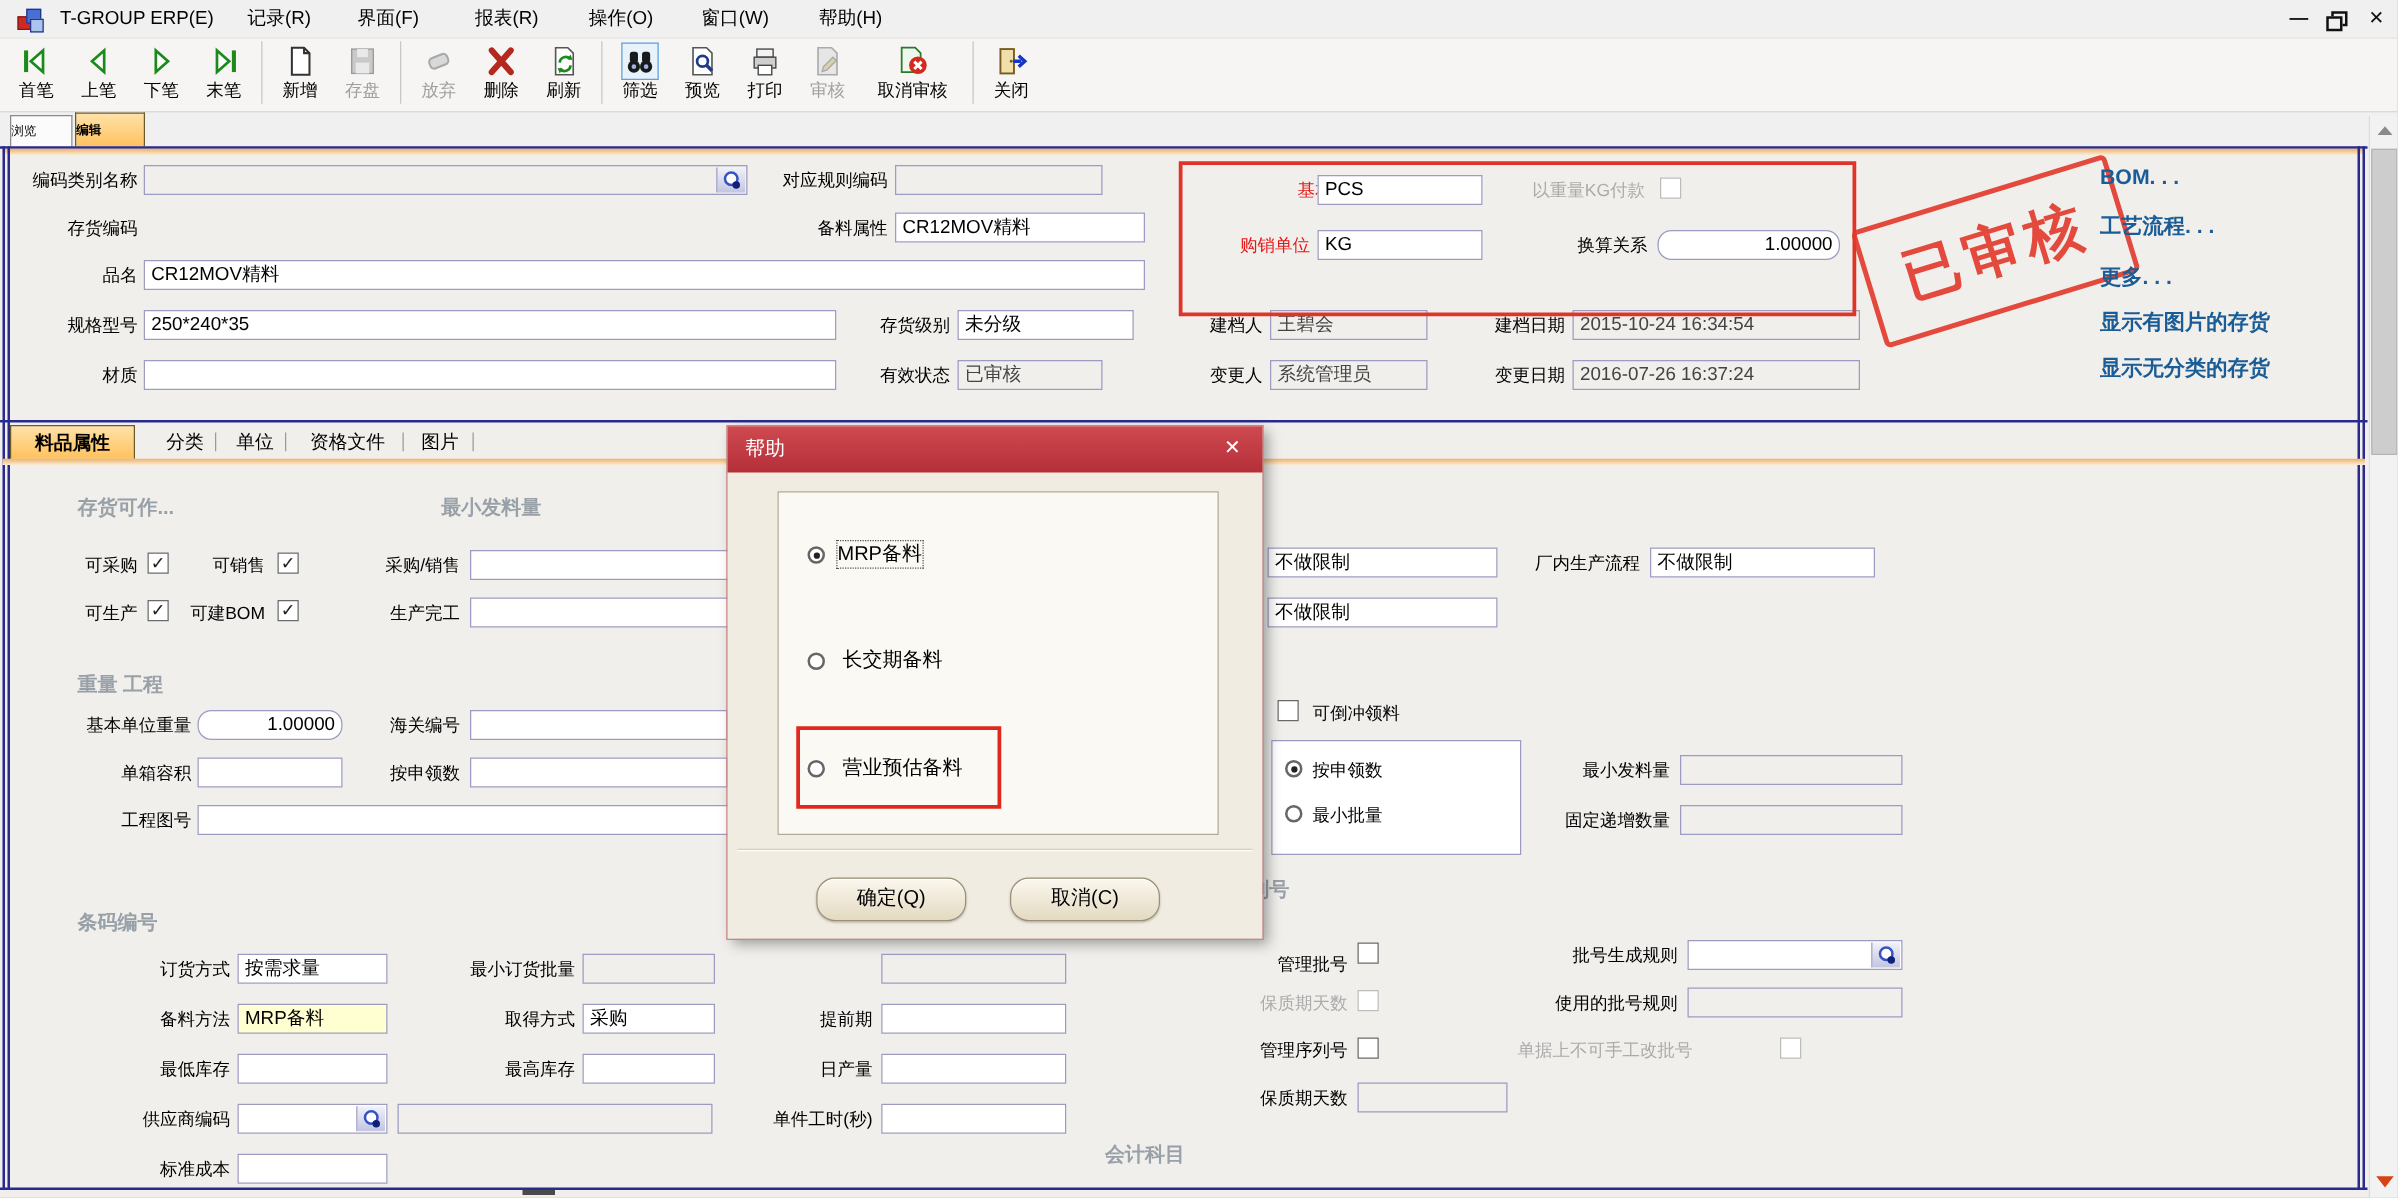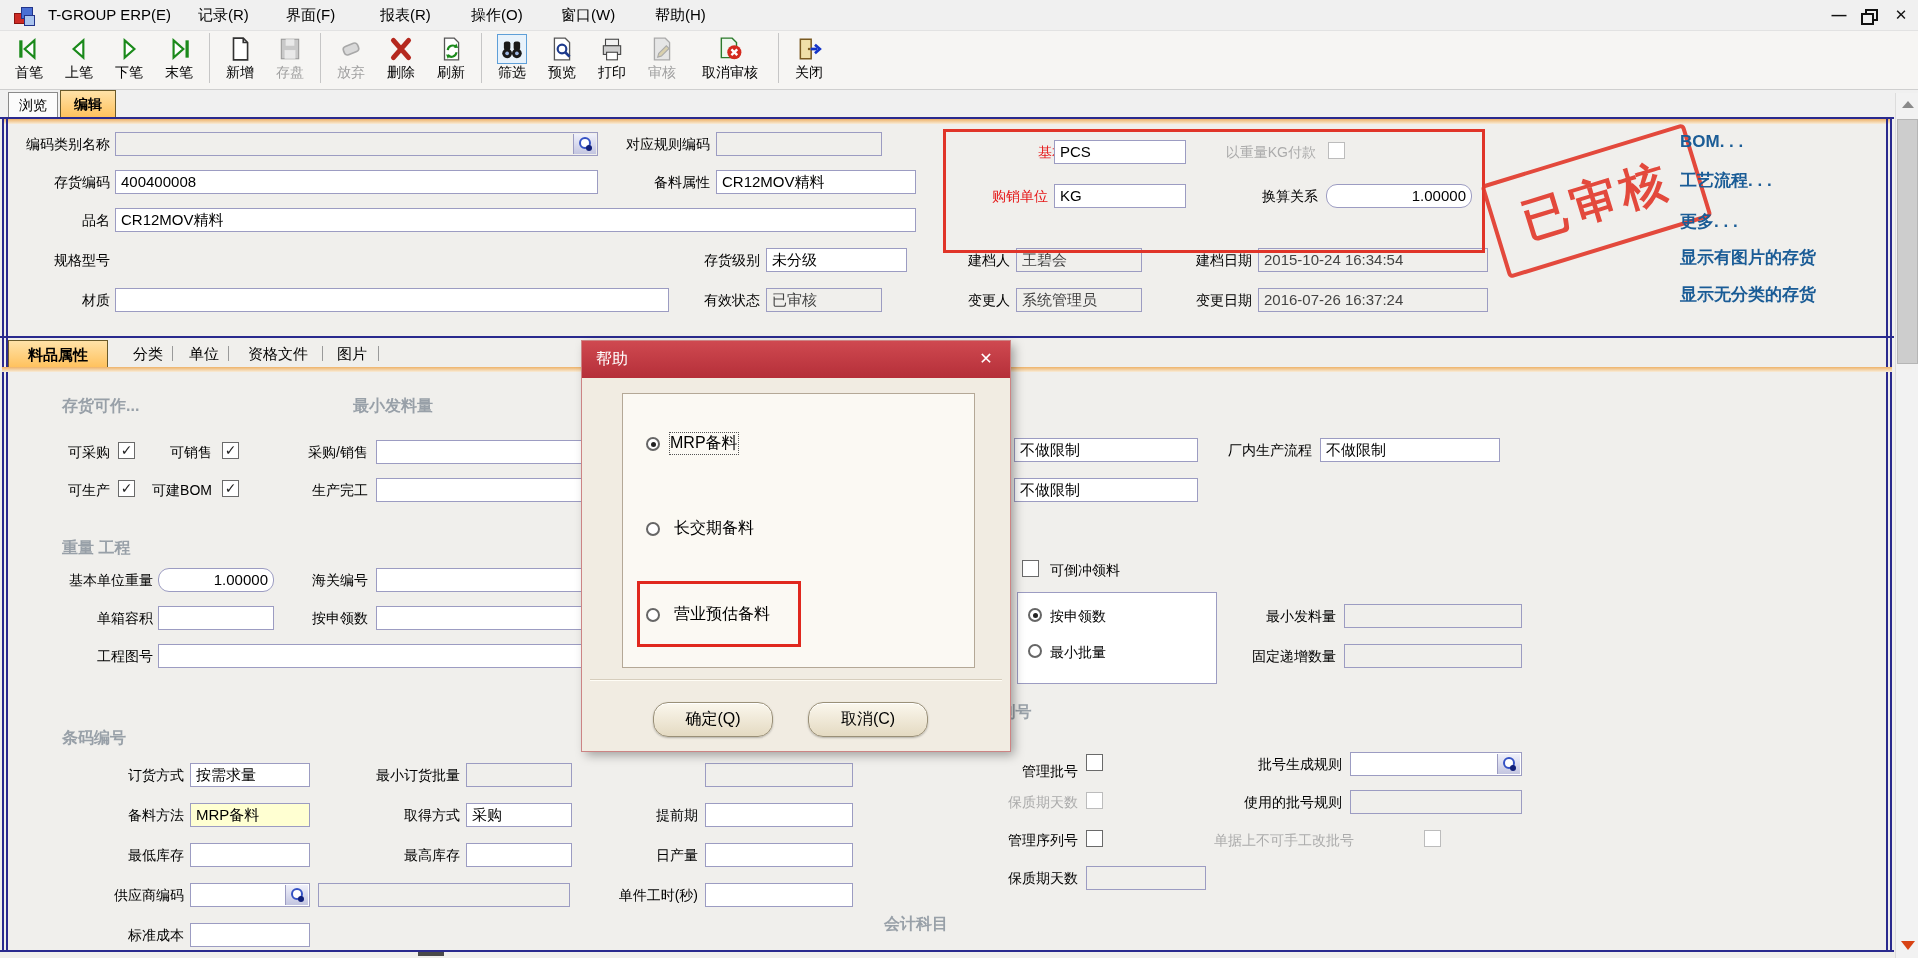--- a/index.html
+++ b/index.html
@@ -19,21 +19,21 @@
   
   #toolbar{position:absolute;left:0;top:31px;width:1918px;height:59px;background:#f6f5f3;border-bottom:1px solid #cfcfcf;display:flex;align-items:flex-start;padding-left:4px;box-sizing:border-box;}
   .tbtn{display:flex;flex-direction:column;align-items:center;width:50px;padding-top:3px;font-size:14px;white-space:nowrap;cursor:pointer;}
   .tbtn.wide{width:86px;}
   .tbtn .icw{width:30px;height:30px;display:flex;align-items:center;justify-content:center;}
   .tbtn.sel .icw{border:1px solid #5e9fd8;background:#e8f2fb;box-sizing:border-box;}
   .tbtn.dis{color:#a0a0a0;}
   .tsep{width:1px;height:50px;background:#c6c6c6;margin:2px 5px 0 5px;}
   
   #tabstrip{position:absolute;left:0;top:90px;width:1918px;height:27px;background:#f0f0f0;}
-  .tab{position:absolute;top:2px;height:25px;line-height:25px;text-align:center;font-size:14px;border:1px solid #8a8a8a;border-bottom:none;background:#fbfbfb;box-sizing:border-box;cursor:pointer;}
+  .tab{position:absolute;top:2px;height:25px;line-height:25px;font-size:10px;border:1px solid #8a8a8a;border-bottom:none;background:#fbfbfb;box-sizing:border-box;cursor:pointer;}
   .tab.active{font-weight:bold;background:linear-gradient(#ffe2a8,#ffc25e);border-color:#6a5a2a;top:0;height:27px;line-height:27px;}
   
   .navyH{position:absolute;left:0;width:1894px;height:2px;background:#2a2a8e;}
   .navyV{position:absolute;top:117px;bottom:6px;width:2px;background:#2a2a8e;height:835px;}
   .orangestrip{position:absolute;left:2px;width:1890px;height:5px;background:linear-gradient(#eeb269,#f8ecd8);}
   
   .lbl{position:absolute;height:20px;line-height:20px;font-size:14px;text-align:right;white-space:nowrap;}
   .lbl.left{text-align:left;}
   .lbl.red{color:#e51717;}
   .lbl.gray{color:#ababab;}
@@ -277,28 +277,28 @@
   <div class="navyH" style="top:950px"></div>
 
   <span class="lbl" style="left:20px;top:134px;width:90px">编码类别名称</span>
   <div class="fld dis withmag" style="left:115px;top:132px;width:483px">
       <span class="mag"></span>
     </div>
   <span class="lbl" style="left:600px;top:134px;width:110px">对应规则编码</span>
   <div class="fld dis" style="left:716px;top:132px;width:166px"></div>
 
   <span class="lbl" style="left:20px;top:172px;width:90px">存货编码</span>
-  <div class="fld withmag" style="left:115px;top:170px;width:483px">400400008</div>
   <span class="lbl" style="left:600px;top:172px;width:110px">备料属性</span>
   <div class="fld" style="left:716px;top:170px;width:200px">CR12MOV精料</div>
 
   <span class="lbl" style="left:20px;top:210px;width:90px">品名</span>
   <div class="fld" style="left:115px;top:208px;width:801px">CR12MOV精料</div>
 
   <span class="lbl" style="left:20px;top:250px;width:90px">规格型号</span>
+  <div class="fld" style="left:115px;top:248px;width:554px">250*240*35</div>
   <span class="lbl" style="left:672px;top:250px;width:88px">存货级别</span>
   <div class="fld withmag" style="left:766px;top:248px;width:141px">未分级</div>
   <span class="lbl" style="left:940px;top:250px;width:70px">建档人</span>
   <div class="fld dis" style="left:1016px;top:248px;width:126px">王碧会</div>
   <span class="lbl" style="left:1158px;top:250px;width:94px">建档日期</span>
   <div class="fld dis" style="left:1258px;top:248px;width:230px">2015-10-24 16:34:54</div>
 
   <span class="lbl" style="left:20px;top:290px;width:90px">材质</span>
   <div class="fld" style="left:115px;top:288px;width:554px"></div>
   <span class="lbl" style="left:672px;top:290px;width:88px">有效状态</span>

